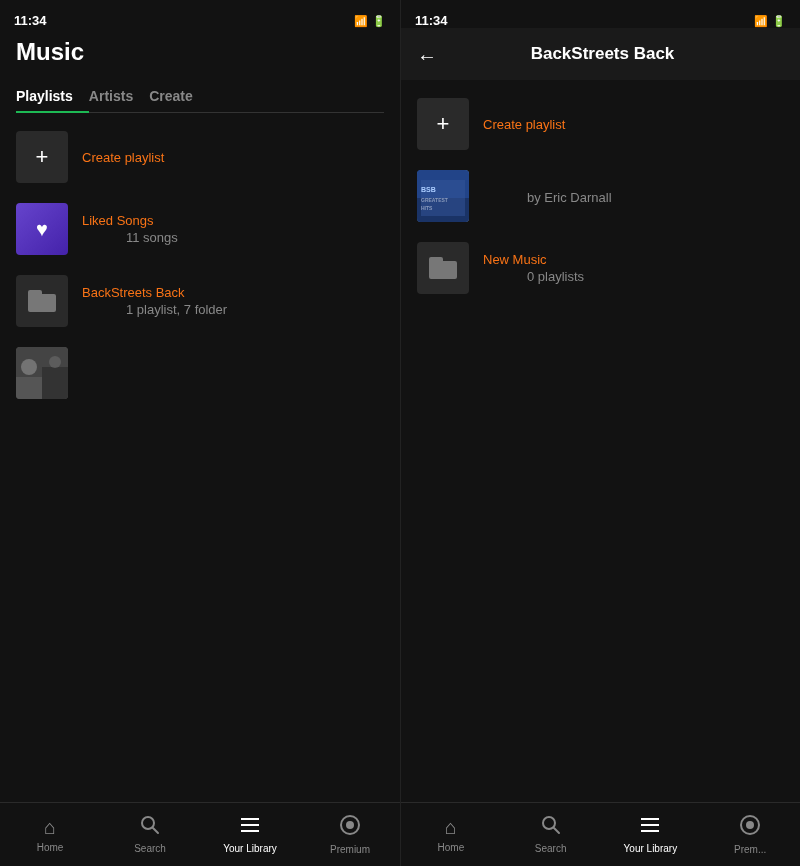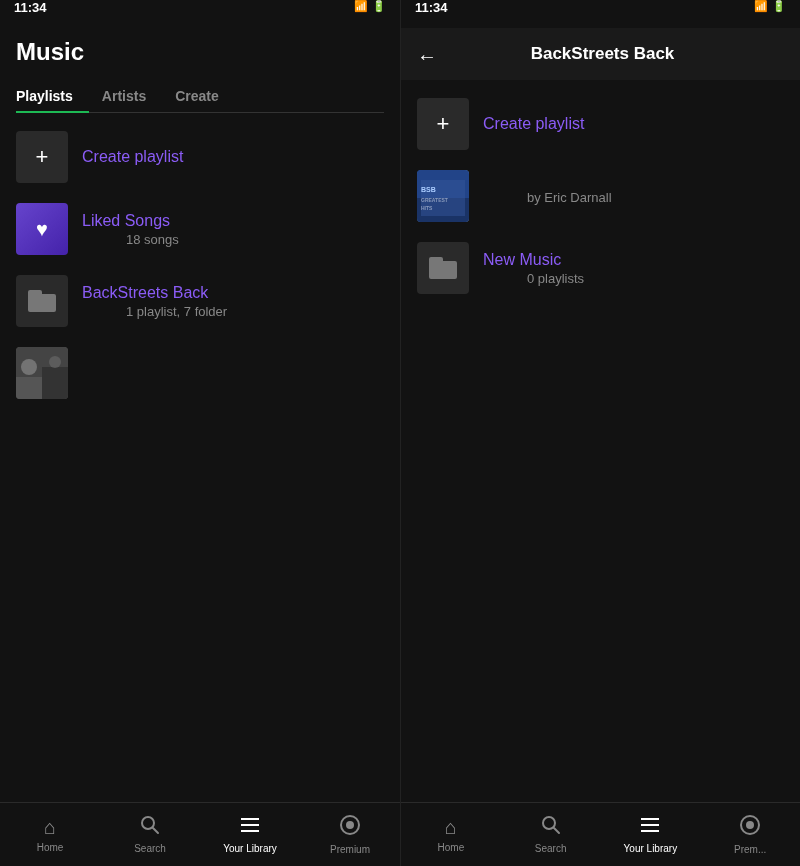--- a/index.html
+++ b/index.html
@@ -22,21 +22,21 @@
       position: relative;
     }
     .panel + .panel {
       border-left: 1px solid #222;
     }
 
     .status-bar {
       height: 28px;
       background: #121212;
       display: flex;
-      align-items: flex-start;
+      align-items: flex-end;
       justify-content: space-between;
       padding: 0 14px;
       flex-shrink: 0;
     }
     .status-time {
       color: #fff;
       font-size: 13px;
       font-weight: 600;
     }
     .status-icons {
@@ -66,21 +66,21 @@
       font-weight: 700;
     }
     .podcasts-label {
       color: #888;
       font-size: 24px;
       font-weight: 600;
     }
 
     .tab-bar {
       display: flex;
-      gap: 13px;
+      gap: 0;
       border-bottom: 1px solid #333;
     }
     .tab {
       padding: 8px 16px 8px 0;
       font-size: 14px;
       font-weight: 600;
       color: #888;
       cursor: pointer;
       position: relative;
     }
@@ -124,22 +124,22 @@
       background: #2a2a2a;
     }
     .thumb-purple {
       background: linear-gradient(135deg, #6644cc, #4422aa);
     }
 
     .item-text {
       flex: 1;
     }
     .item-title {
-      color: #8b5cf6;
-      font-size: 16px;
+      color: #f97316;
+      font-size: 13px;
       font-weight: 500;
     }
     .item-sub {
       color: #888;
       font-size: 13px;
       margin-top: 2px;
       padding-left: 44px;
     }
 
     
@@ -304,21 +304,21 @@
         <div class="item-title">Create playlist</div>
       </div>
     </div>
 
     <div class="list-item">
       <div class="thumb thumb-purple">
         <span class="heart-icon">♥</span>
       </div>
       <div class="item-text">
         <div class="item-title">Liked Songs</div>
-        <div class="item-sub">18 songs</div>
+        <div class="item-sub">11 songs</div>
       </div>
     </div>
 
     <div class="list-item">
       <div class="thumb thumb-dark">
         <div class="folder-icon"></div>
       </div>
       <div class="item-text">
         <div class="item-title">BackStreets Back</div>
         <div class="item-sub">1 playlist, 7 folder</div>

